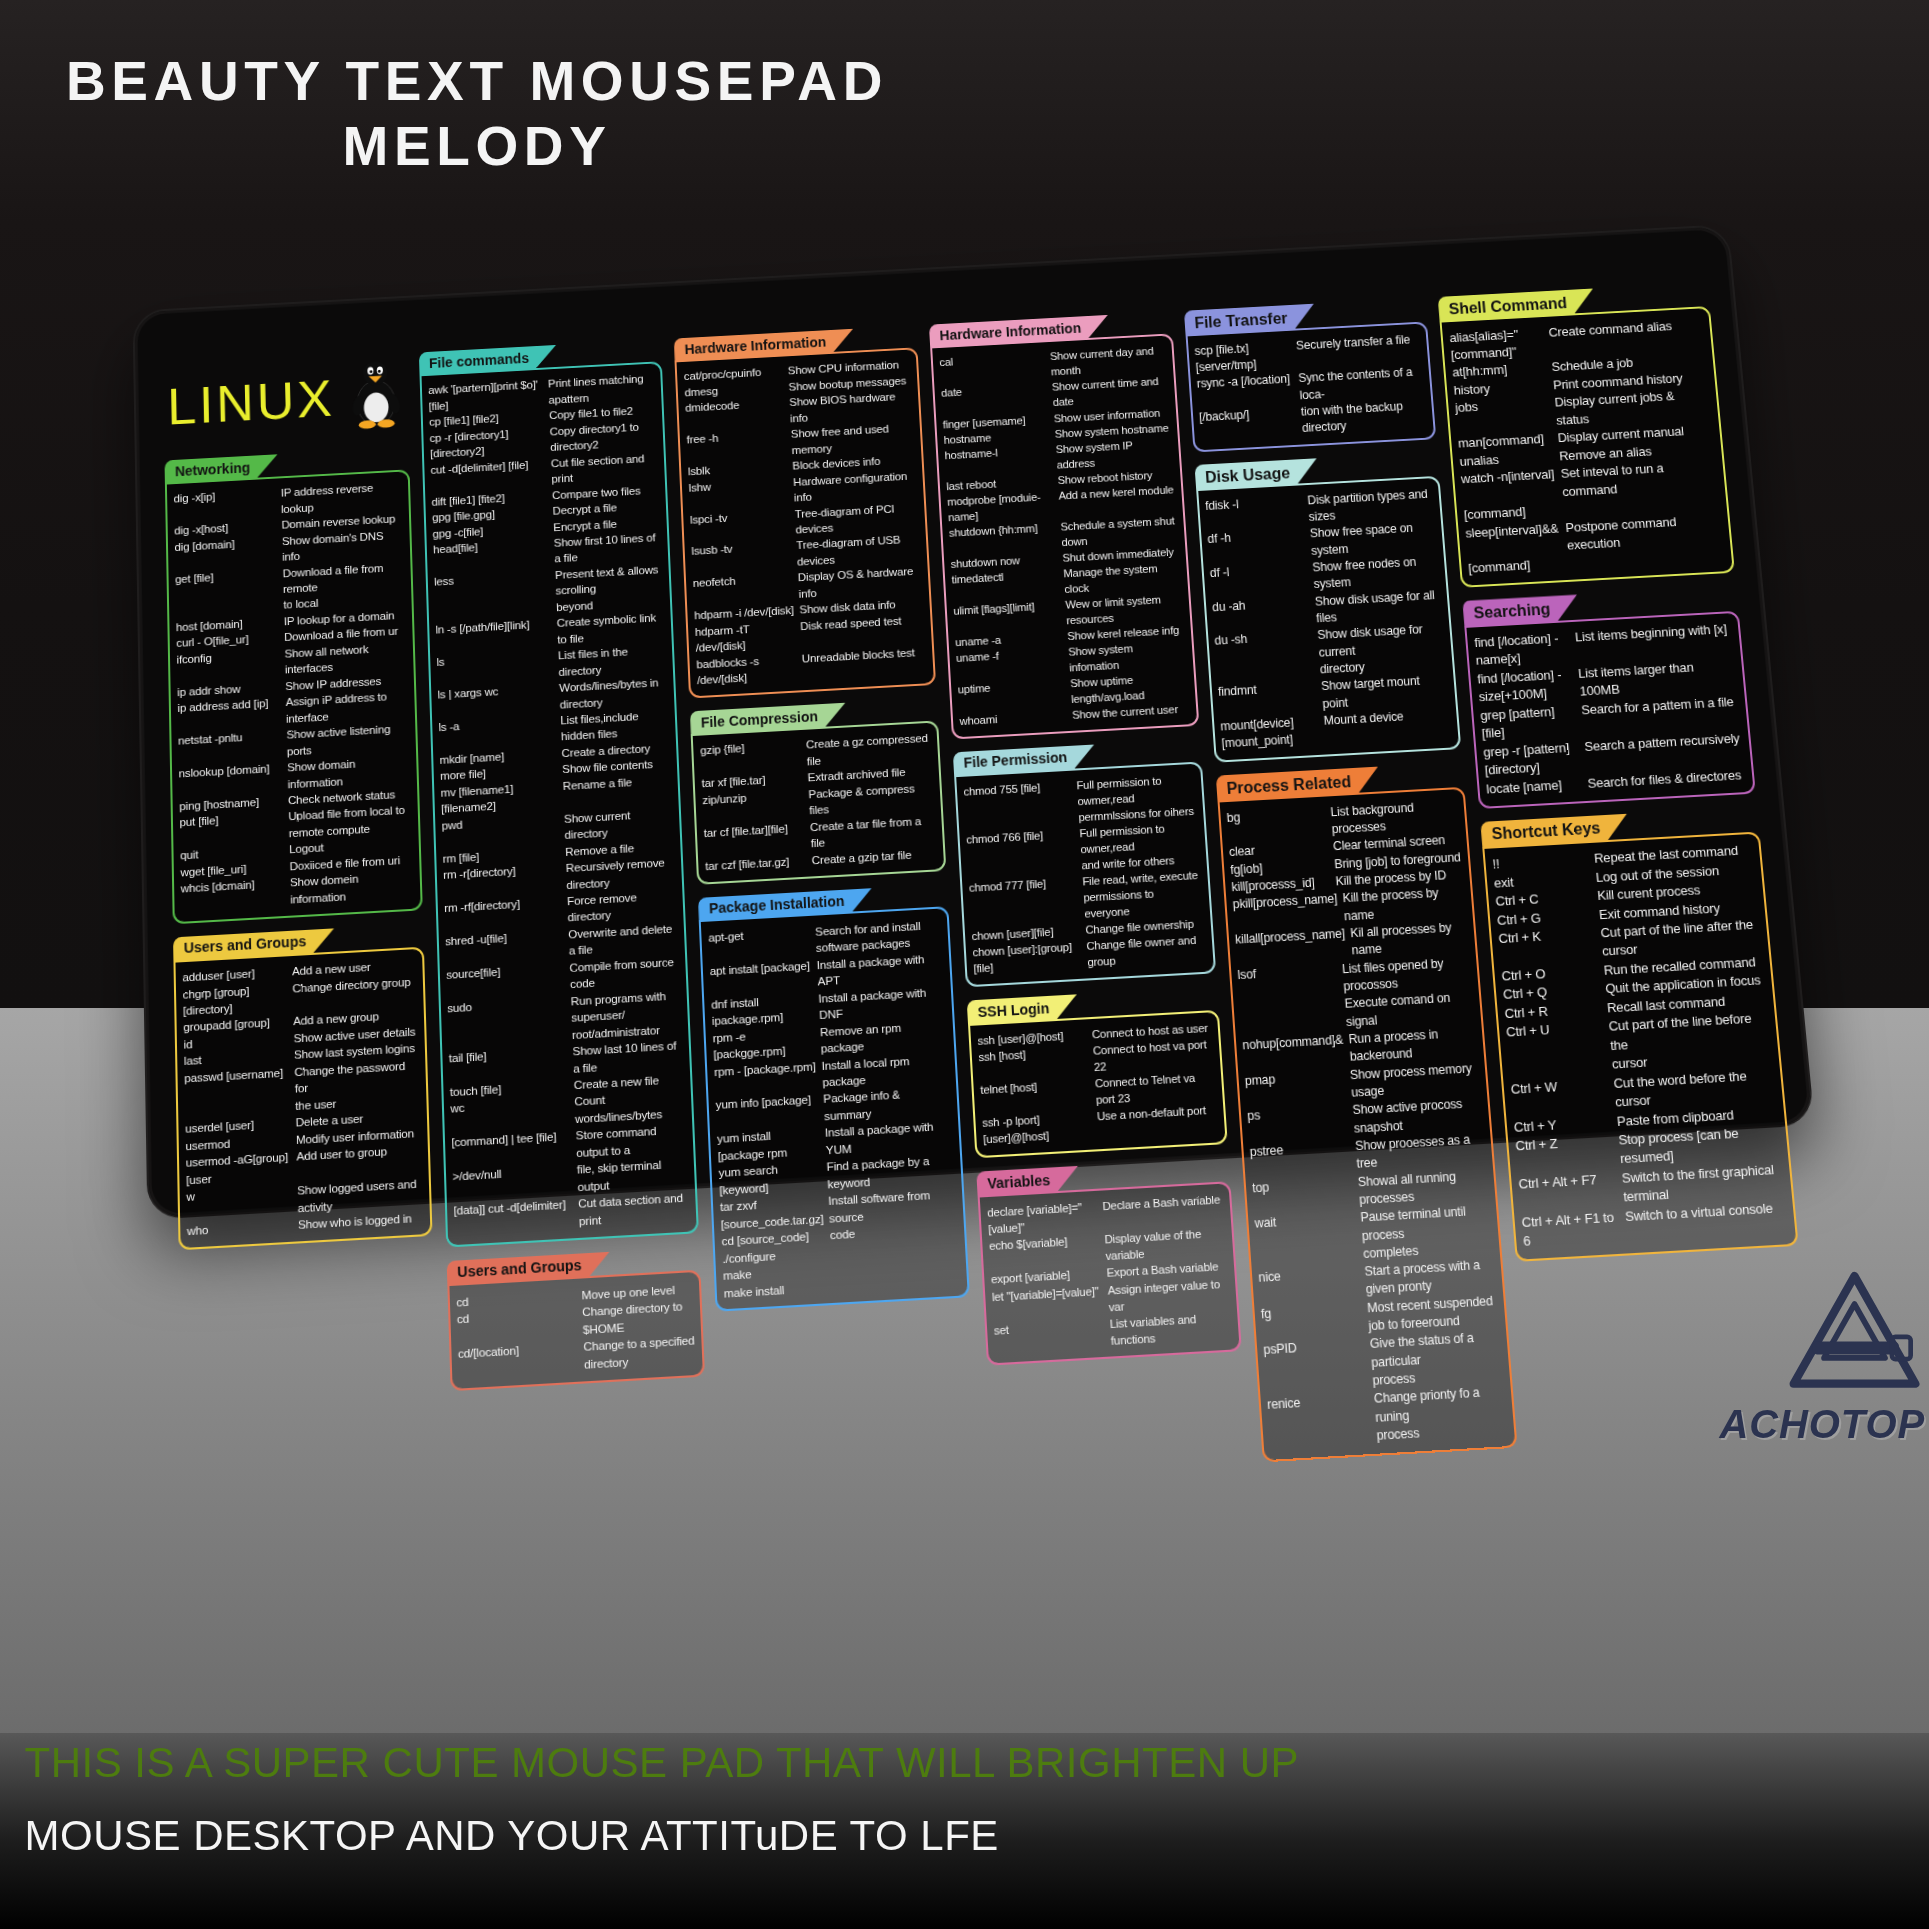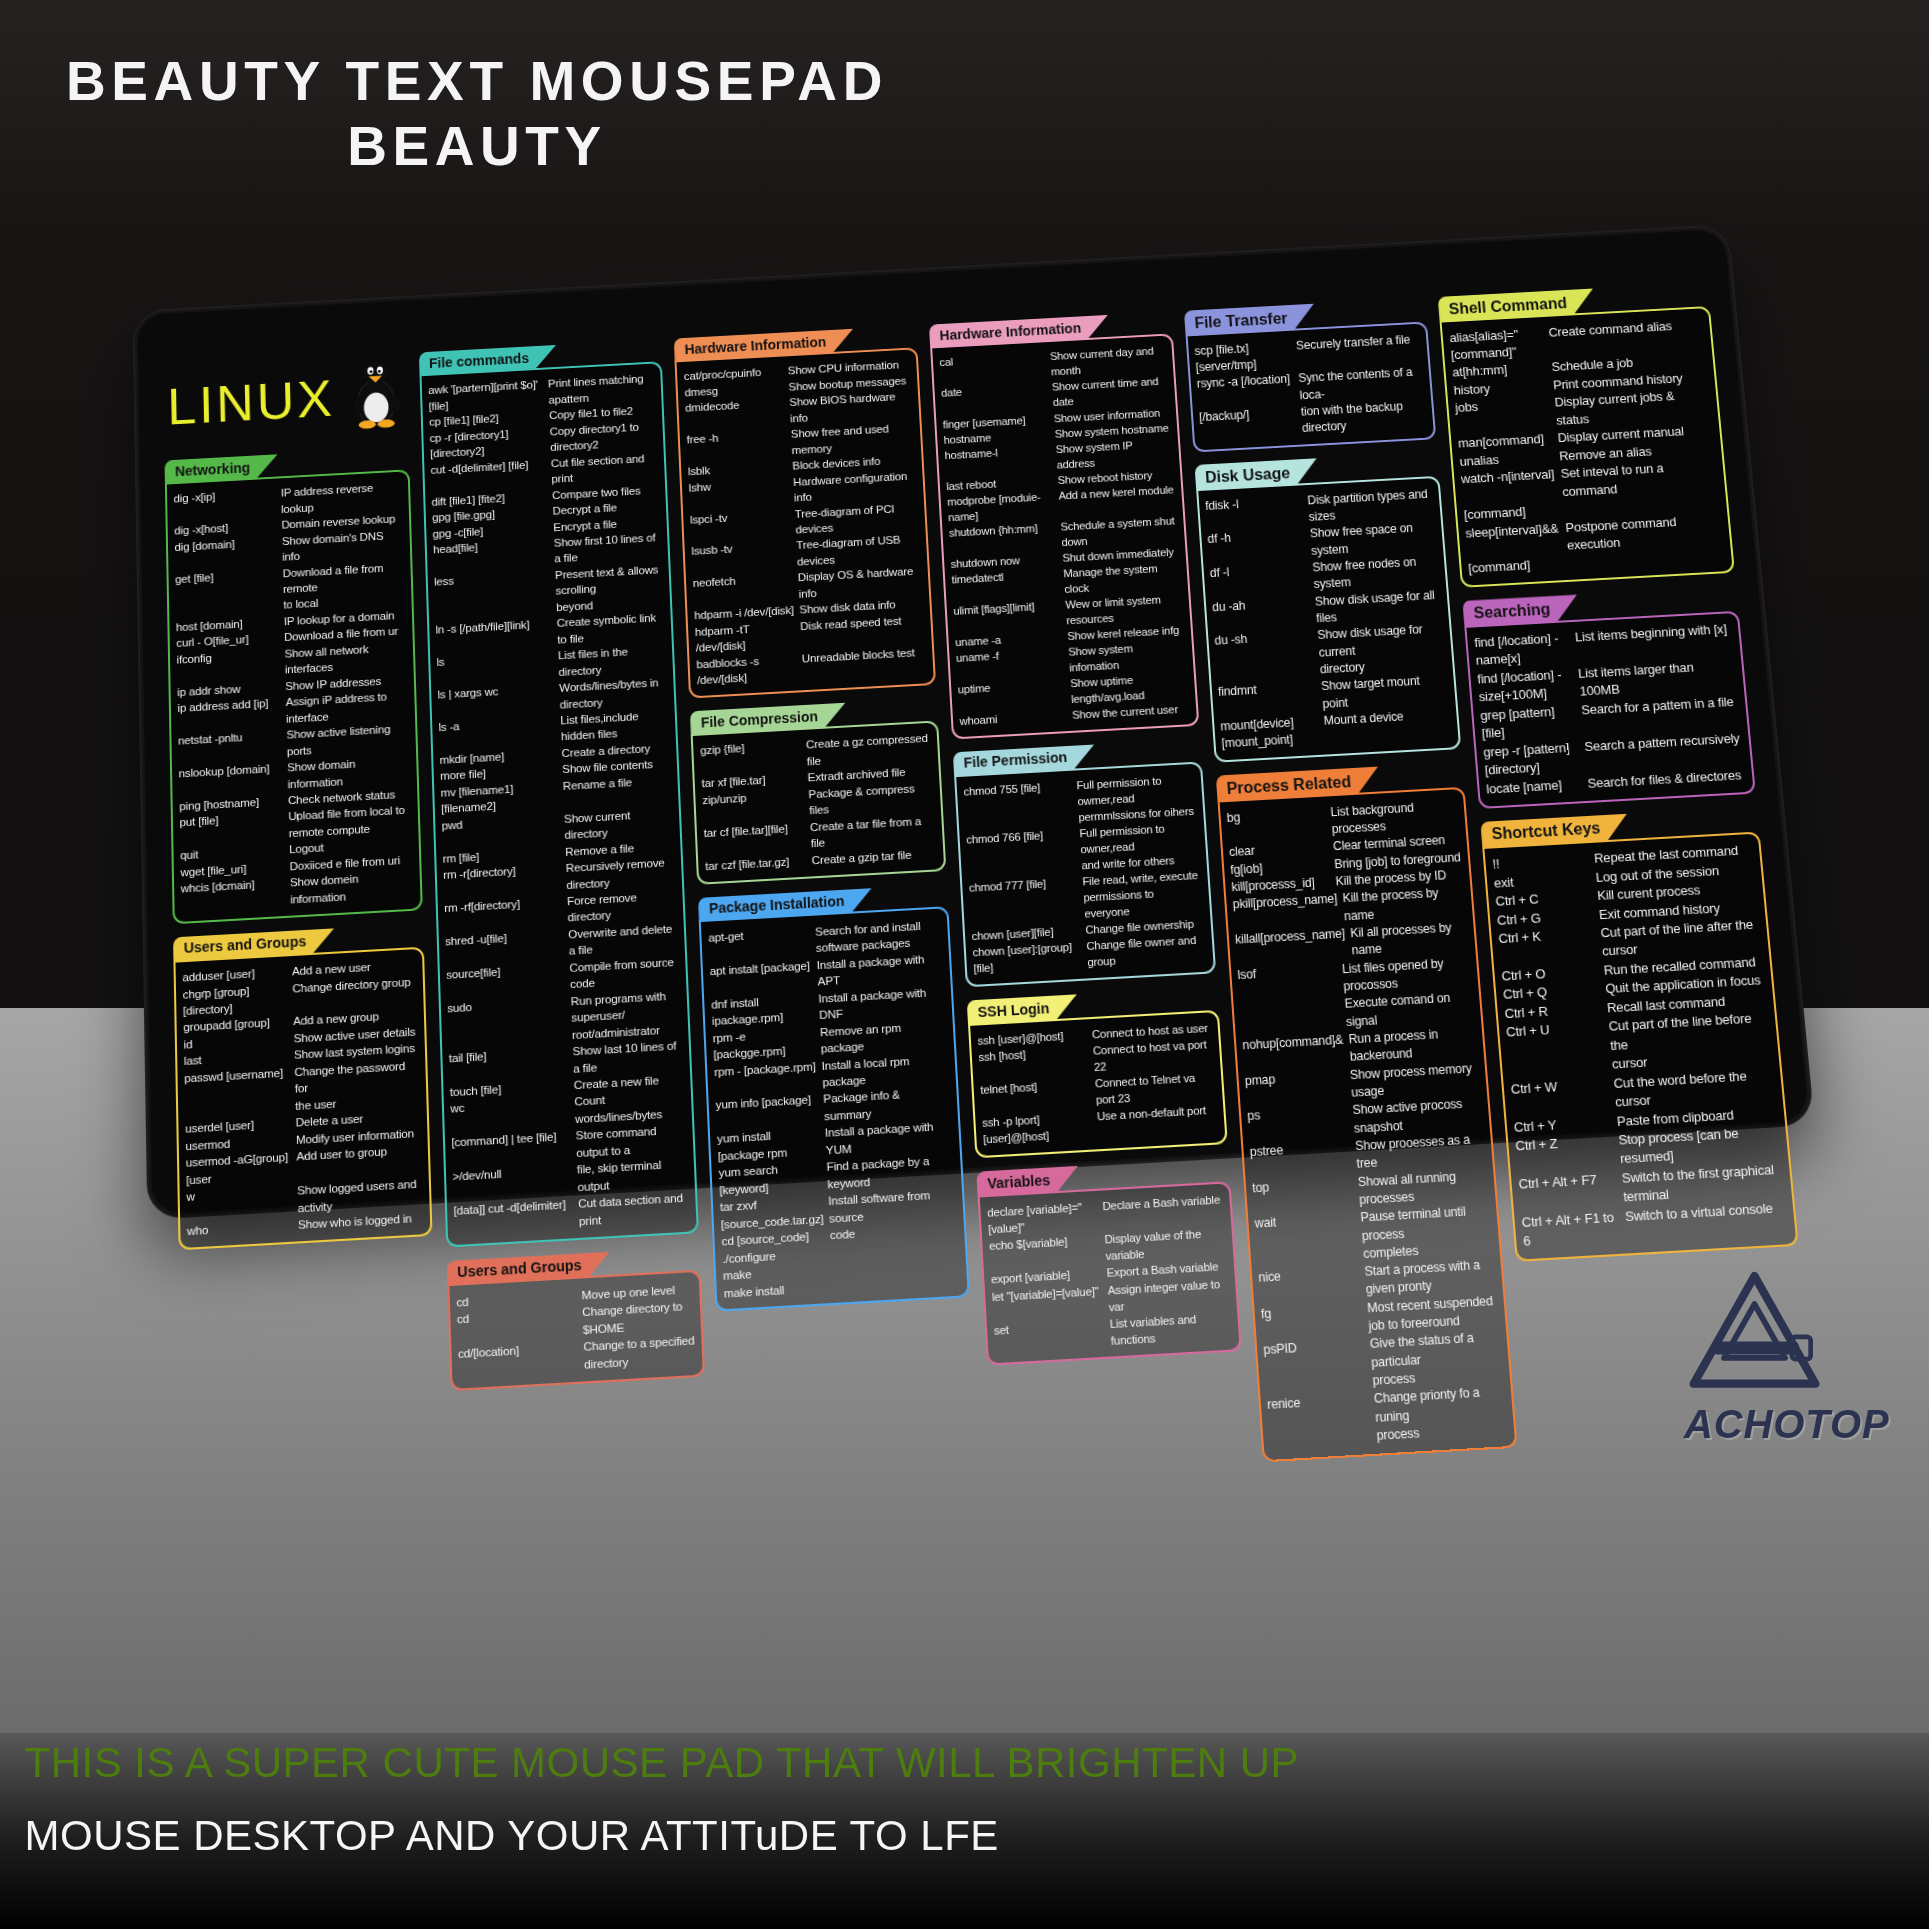--- a/index.html
+++ b/index.html
@@ -46,34 +46,34 @@
   .col2 .row .c{flex-basis:53%;}
   .col3 .row .c{flex-basis:46%;}
   .col4 .row .c{flex-basis:49%;}
   .col5 .row .c{flex-basis:45%;}
   .col6 .row .c{flex-basis:39%;}
   .col5 .tab,.col6 .tab{font-size:16px;}
   
   .caption1{position:absolute;left:24.5px;top:1739px;color:#4d7c0f;font-size:42px;letter-spacing:0.5px;}
   .caption2{position:absolute;left:24.5px;top:1812px;color:#f5f5f5;font-size:42px;letter-spacing:0.5px;}
   
-  .brand{position:absolute;left:1684px;top:1269px;width:241px;text-align:left;}
+  .brand{position:absolute;left:1684px;top:1269px;width:241px;text-align:right;}
   .brand-name{color:var(--c,#2b3350);font-size:40px;font-weight:800;font-style:italic;
       letter-spacing:0.9px;margin-top:5.6px;text-shadow:1.9px 1.9px 0 rgba(255,255,255,.22);}
 </style>
 </head>
 <body>
 
 <div class="bg-top"></div>
 <div class="bg-mid"></div>
 <div class="bg-bottom"></div>
 
 <div class="title">
   <div>BEAUTY TEXT MOUSEPAD</div>
-  <div>BEAUTY</div>
+  <div>MELODY</div>
 </div>
 
 <div class="pad">
   <div class="pad-inner">
 
     <div class="col col1">
       <div class="logo-row">
         <span class="linux-text" style="--c: #e9ee2d;">LINUX</span>
         <span>
           <svg width="58" height="73" viewBox="0 0 60 76">

